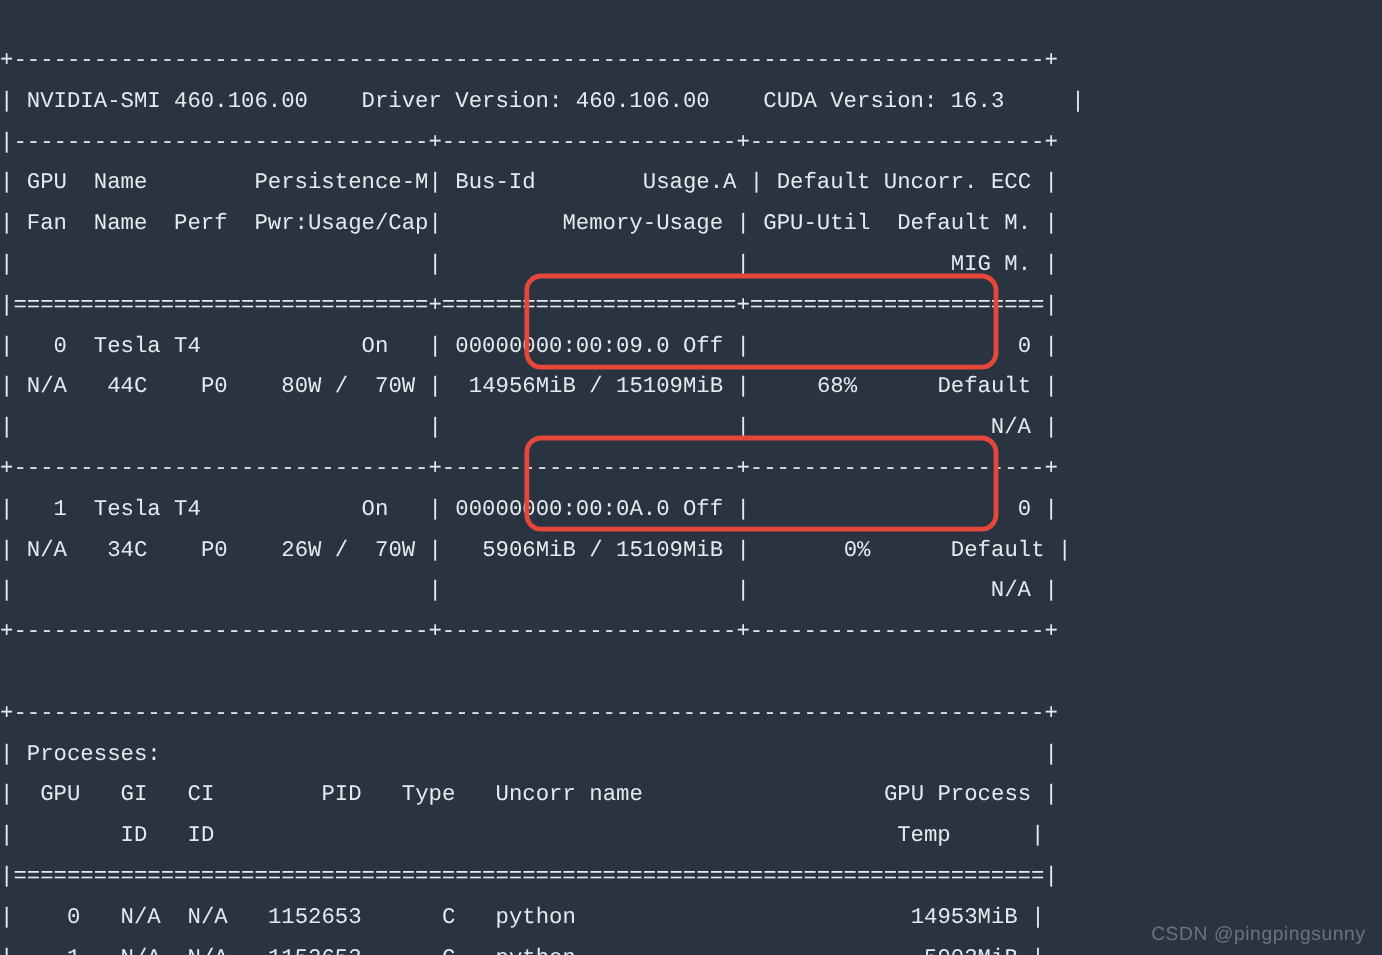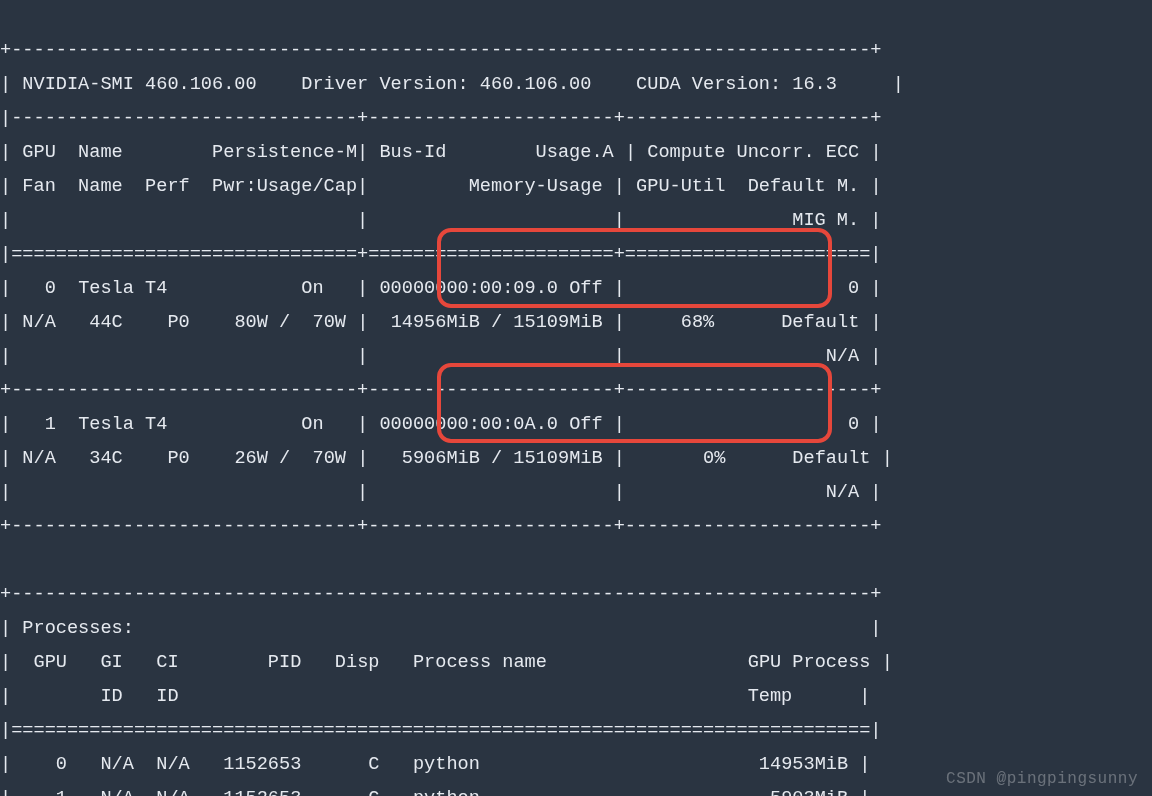--- a/index.html
+++ b/index.html
@@ -23,50 +23,50 @@
     position:absolute;
     border:4px solid #E6473B;
     border-radius:14px;
     box-sizing:border-box;
     pointer-events:none;
   }
   .wm{
     position:absolute;
     right:14px;
     bottom:8px;
-    font-family:Liberation Mono, monospace;
+    font-family:Liberation Sans, sans-serif;
     font-size:16px;
     color:rgba(255,255,255,0.30);
     letter-spacing:0.5px;
     pointer-events:none;
   }
 </style>
 </head>
 <body>
 
 <div class="term">
 <span>+-----------------------------------------------------------------------------+</span>
 | <span>NVIDIA-SMI 460.106.00</span>    <span>Driver Version: 460.106.00</span>    <span>CUDA Version: 16.3</span>     |
 |-------------------------------+----------------------+----------------------+
-| <span>GPU  Name        Persistence-M</span>| <span>Bus-Id        Usage.A</span> | <span>Compute Uncorr. ECC</span> |
+| <span>GPU  Name        Persistence-M</span>| <span>Bus-Id        Usage.A</span> | <span>Default Uncorr. ECC</span> |
 | <span>Fan  Name  Perf  Pwr:Usage/Cap</span>|         <span>Memory-Usage</span> | <span>GPU-Util  Default M.</span> |
 |                               |                      |               <span>MIG M.</span> |
 |===============================+======================+======================|
 |   <span>0</span>  <span>Tesla T4</span>            <span>On</span>   | <span>00000000:00:09.0</span> <span>Off</span> |                    <span>0</span> |
 | <span>N/A</span>   <span>44C</span>    <span>P0</span>    <span>80W /  70W</span> |  <span>14956MiB / 15109MiB</span> |     <span>68%</span>      <span>Default</span> |
 |                               |                      |                  <span>N/A</span> |
 +-------------------------------+----------------------+----------------------+
 |   <span>1</span>  <span>Tesla T4</span>            <span>On</span>   | <span>00000000:00:0A.0</span> <span>Off</span> |                    <span>0</span> |
 | <span>N/A</span>   <span>34C</span>    <span>P0</span>    <span>26W /  70W</span> |   <span>5906MiB / 15109MiB</span> |       <span>0%</span>      <span>Default</span> |
 |                               |                      |                  <span>N/A</span> |
 +-------------------------------+----------------------+----------------------+
                                                                                
 +-----------------------------------------------------------------------------+
 | <span>Processes:</span>                                                                  |
-|  <span>GPU</span>   <span>GI</span>   <span>CI</span>        <span>PID</span>   <span>Disp</span>   <span>Process name</span>                  <span>GPU Process</span> |
+|  <span>GPU</span>   <span>GI</span>   <span>CI</span>        <span>PID</span>   <span>Type</span>   <span>Uncorr name</span>                  <span>GPU Process</span> |
 |        <span>ID</span>   <span>ID</span>                                                   <span>Temp</span>      |
 |=============================================================================|
 |    <span>0</span>   <span>N/A</span>  <span>N/A</span>   <span>1152653</span>      <span>C</span>   <span>python</span>                         <span>14953MiB</span> |
 |    <span>1</span>   <span>N/A</span>  <span>N/A</span>   <span>1152653</span>      <span>C</span>   <span>python</span>                          <span>5903MiB</span> |</div>
 
 <div class="hl" style="left:437px;top:228px;width:395px;height:80px;"></div>
 <div class="hl" style="left:437px;top:363px;width:395px;height:80px;"></div>
 
 <div class="wm">CSDN @pingpingsunny</div>
 

